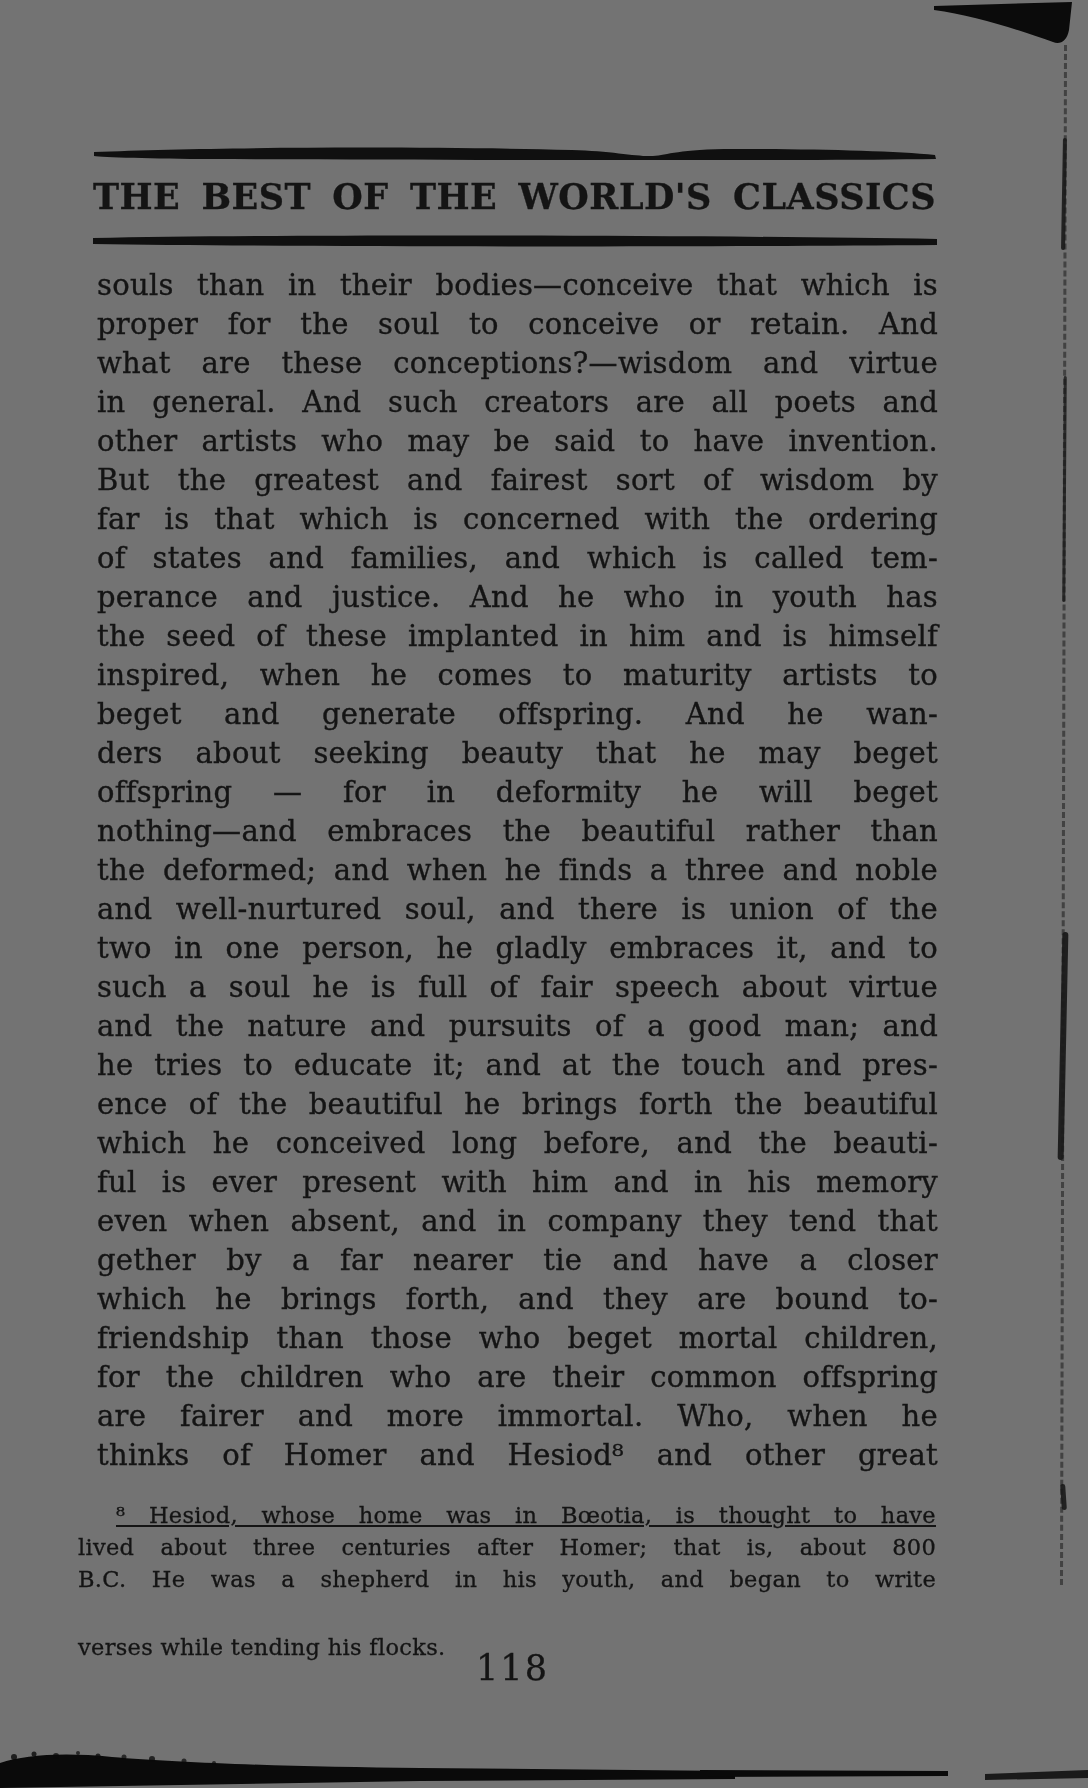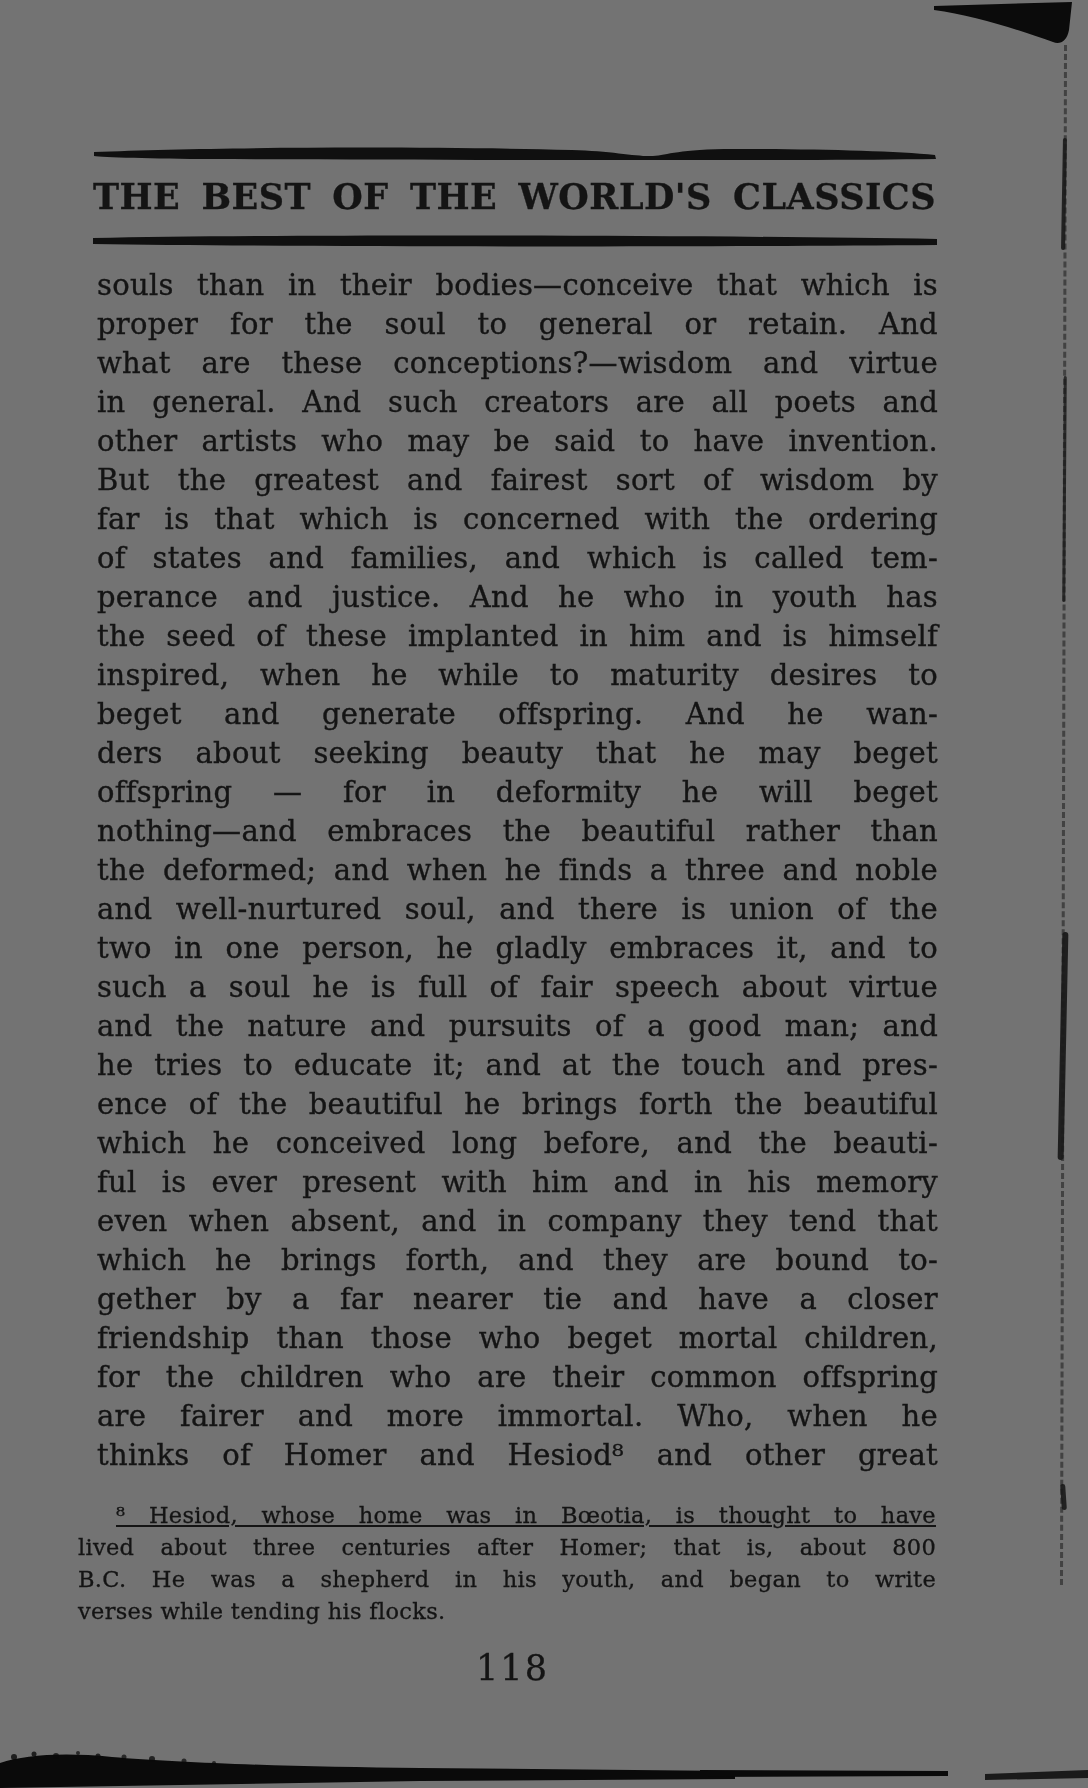--- a/index.html
+++ b/index.html
@@ -47,21 +47,21 @@
     left: 78px; top: 1499px; width: 858px;
   }
   .fn-line {
     font-size: 22.5px; line-height: 32px;
     letter-spacing: 0.3px;
     text-align: justify; text-align-last: justify;
     -webkit-text-stroke: 0.3px #141414;
     white-space: nowrap;
   }
   .fn-first { text-indent: 38px; text-decoration: underline; }
-  .fn-last { text-align-last: left; }
+  .fn-last { text-align-last: left; margin-top: 36px; }
 
   
   .page-number {
     position: absolute;
     left: 92px; top: 1648px; width: 841px;
     text-align: center;
     font-size: 35px; font-weight: 400; letter-spacing: 2px;
     -webkit-text-stroke: 0.3px #141414;
   }
 
@@ -100,46 +100,46 @@
   </svg>
 
   <h1 class="header-title">THE BEST OF THE WORLD'S CLASSICS</h1>
 
   <svg class="rule-svg rule-bottom" viewBox="0 0 846 14" preserveAspectRatio="none">
     <path d="M1,4 C200,0 600,1 845,5 L845,11 C600,13 200,13 1,10 Z" fill="#101010"></path>
   </svg>
 
   <div class="body-text">
     <div class="bline">souls than in their bodies—conceive that which is</div>
-    <div class="bline">proper for the soul to general or retain. And</div>
+    <div class="bline">proper for the soul to conceive or retain. And</div>
     <div class="bline">what are these conceptions?—wisdom and virtue</div>
     <div class="bline">in general. And such creators are all poets and</div>
     <div class="bline">other artists who may be said to have invention.</div>
     <div class="bline">But the greatest and fairest sort of wisdom by</div>
     <div class="bline">far is that which is concerned with the ordering</div>
     <div class="bline">of states and families, and which is called tem-</div>
     <div class="bline">perance and justice. And he who in youth has</div>
     <div class="bline">the seed of these implanted in him and is himself</div>
-    <div class="bline">inspired, when he while to maturity desires to</div>
+    <div class="bline">inspired, when he comes to maturity artists to</div>
     <div class="bline">beget and generate offspring. And he wan-</div>
     <div class="bline">ders about seeking beauty that he may beget</div>
     <div class="bline">offspring — for in deformity he will beget</div>
     <div class="bline">nothing—and embraces the beautiful rather than</div>
     <div class="bline">the deformed; and when he finds a three and noble</div>
     <div class="bline">and well-nurtured soul, and there is union of the</div>
     <div class="bline">two in one person, he gladly embraces it, and to</div>
     <div class="bline">such a soul he is full of fair speech about virtue</div>
     <div class="bline">and the nature and pursuits of a good man; and</div>
     <div class="bline">he tries to educate it; and at the touch and pres-</div>
     <div class="bline">ence of the beautiful he brings forth the beautiful</div>
     <div class="bline">which he conceived long before, and the beauti-</div>
     <div class="bline">ful is ever present with him and in his memory</div>
     <div class="bline">even when absent, and in company they tend that</div>
+    <div class="bline">gether by a far nearer tie and have a closer</div>
     <div class="bline">which he brings forth, and they are bound to-</div>
-    <div class="bline">gether by a far nearer tie and have a closer</div>
     <div class="bline">friendship than those who beget mortal children,</div>
     <div class="bline">for the children who are their common offspring</div>
     <div class="bline">are fairer and more immortal. Who, when he</div>
     <div class="bline">thinks of Homer and Hesiod⁸ and other great</div>
   </div>
 
   <div class="footnote">
     <div class="fn-line fn-first">⁸ Hesiod, whose home was in Bœotia, is thought to have</div>
     <div class="fn-line">lived about three centuries after Homer; that is, about 800</div>
     <div class="fn-line">B.C. He was a shepherd in his youth, and began to write</div>

